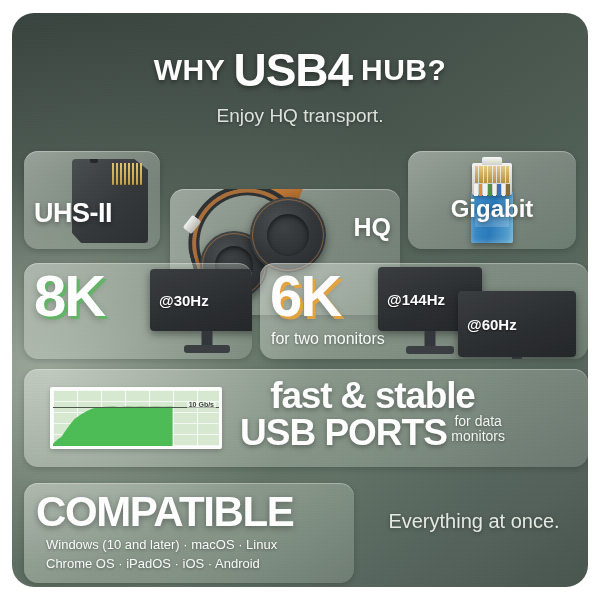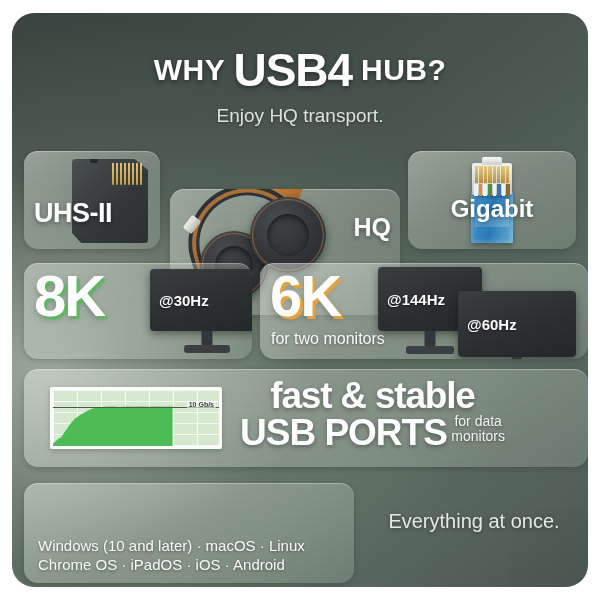--- a/index.html
+++ b/index.html
@@ -194,21 +194,21 @@
     text-shadow:0 1px 3px rgba(0,0,0,.4);
   }
 
   
   #card-compat { left:12px; top:470px; width:330px; height:100px; }
   #compat-title {
     position:absolute; left:12px; top:8px; font-size:42px; font-weight:bold; color:#fff;
     letter-spacing:-1.4px; line-height:1; text-shadow:0 2px 6px rgba(0,0,0,.35);
   }
   .compat-os {
-    position:absolute; left:14px; font-size:15px; color:#fbfdfa; white-space:nowrap;
+    position:absolute; left:22px; font-size:13px; color:#fbfdfa; white-space:nowrap;
     text-shadow:0 1px 3px rgba(0,0,0,.4);
   }
   #os1 { top:54px; }
   #os2 { top:73px; }
   #tagline {
     position:absolute; left:362px; top:497px; width:200px; text-align:center;
     font-size:20px; color:#e6ebe4; text-shadow:0 1px 4px rgba(0,0,0,.4);
   }
 </style>
 </head>
@@ -332,20 +332,21 @@
         <span class="ft-l2">USB PORTS</span>
         <span class="ft-small">
           <span>for data</span><br>
           <span>monitors</span>
         </span>
       </div>
     </div>
   </div>
 
   <div class="card" id="card-compat">
+    <div id="compat-title">COMPATIBLE</div>
     <div class="compat-os" id="os1">Windows (10 and later) · macOS · Linux</div>
     <div class="compat-os" id="os2">Chrome OS · iPadOS · iOS · Android</div>
   </div>
 
   <div id="tagline">Everything at once.</div>
 
   <div id="grain"></div>
 </div>
 
 </body></html>

